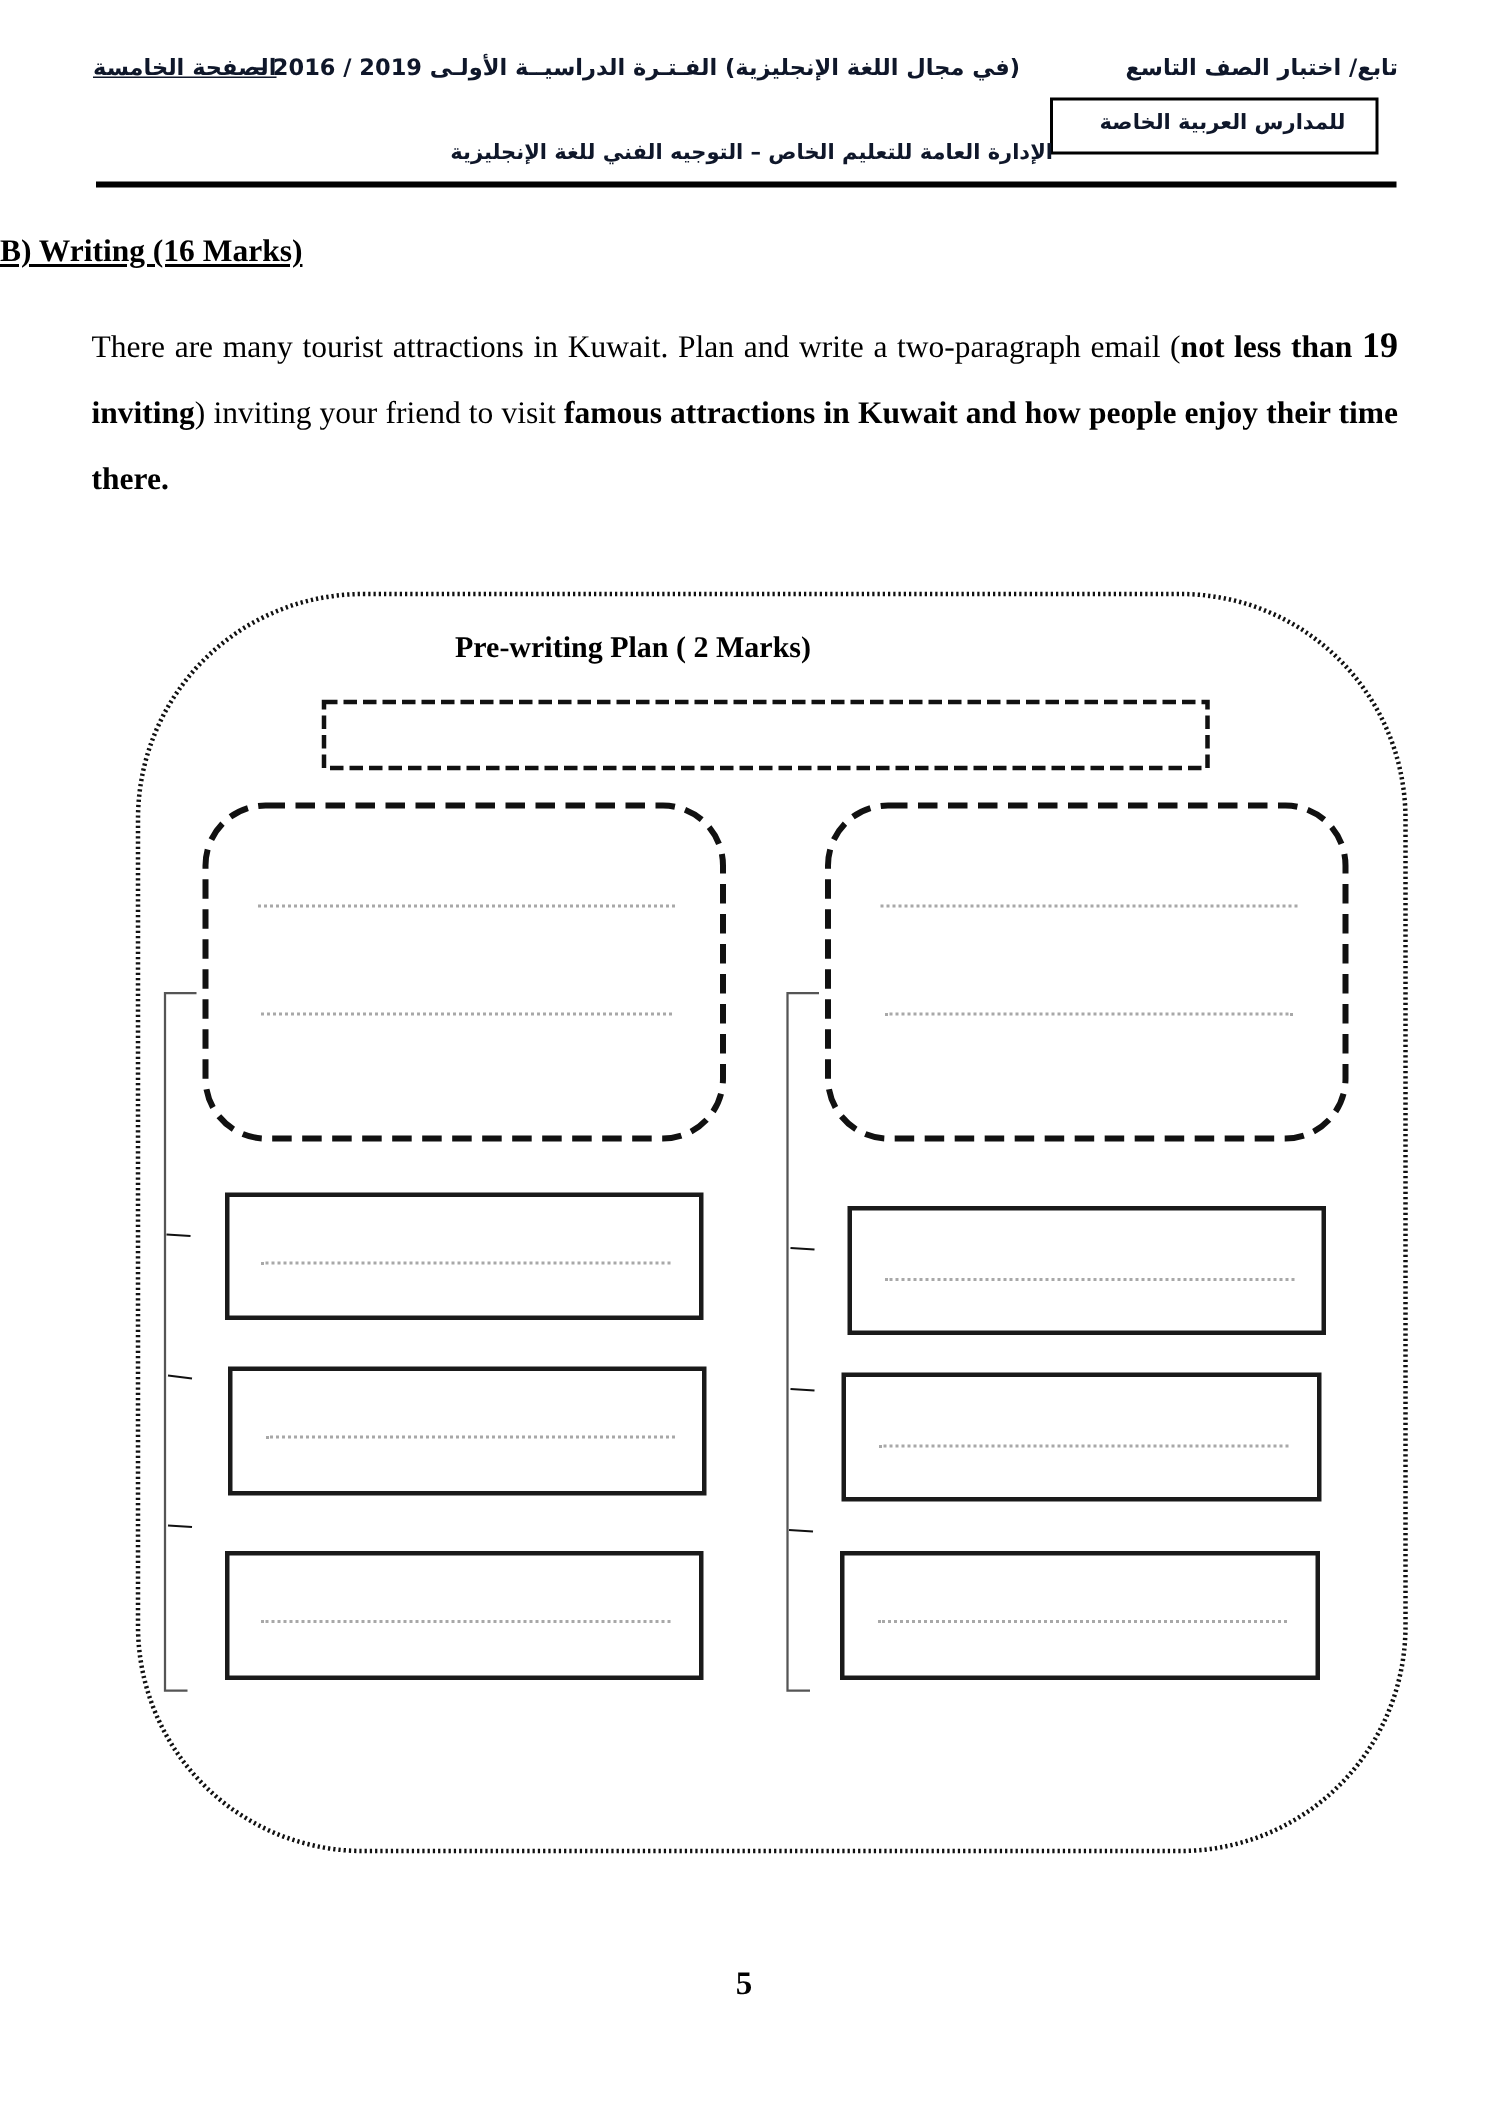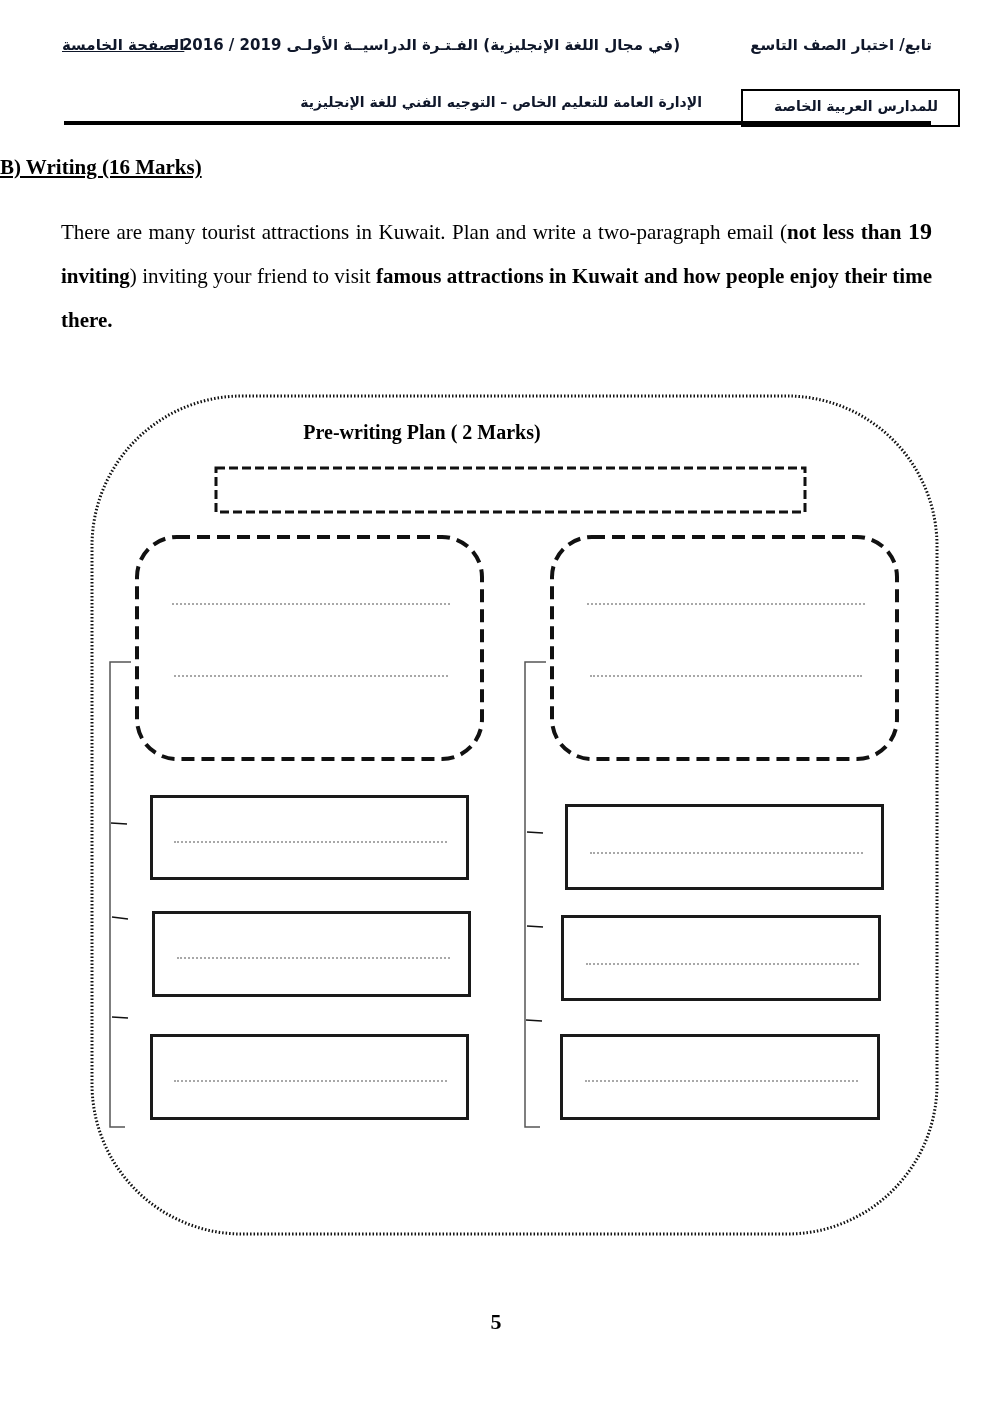--- a/index.html
+++ b/index.html
@@ -3,21 +3,21 @@
   <meta charset="utf-8">
   <style>
     html, body { margin: 0; padding: 0; background: #ffffff; }
     body { width: 992px; height: 1403px; position: relative; overflow: hidden; }
     .page { position: absolute; left: 0; top: 0; width: 992px; height: 1403px; background: #fff; }
     .ar { font-family: "DejaVu Sans", sans-serif; font-weight: bold; color: #0f172a; direction: rtl; white-space: nowrap; position: absolute; }
     .hdr1-right { right: 60px; top: 36px; font-size: 15px; }
     .hdr1-mid { right: 312px; top: 36px; font-size: 15px; }
     .hdr1-left { left: 62px; top: 36px; font-size: 15px; }
     .hdr1-left .u { text-decoration: underline; }
-    .hdr-box { position: absolute; left: 741px; top: 65px; width: 219px; height: 38px; border: 2px solid #000; box-sizing: border-box; margin-top: 24px; }
+    .hdr-box { position: absolute; left: 700px; top: 65px; width: 219px; height: 38px; border: 2px solid #000; box-sizing: border-box; }
     .hdr-box span { position: absolute; right: 20px; top: 7px; font-size: 14px; }
     .hdr2-mid { right: 290px; top: 74px; font-size: 14px; margin-top: 20px; }
     .rule { position: absolute; left: 64px; top: 121px; width: 867px; height: 4px; background: #000; }
     .serif { font-family: "Liberation Serif", serif; color: #000; position: absolute; }
     .section-title { left: 0; width: 892px; text-align: left; top: 155px; font-size: 21px; font-weight: bold; }
     .section-title span { text-decoration: underline; }
     .prompt { left: 61px; top: 209px; width: 871px; font-size: 21px; line-height: 44px; text-align: justify; text-align-last: left; }
     .prompt b { font-weight: bold; }
     .prompt .big { font-size: 24px; }
     .plan-title { left: 0; width: 844px; text-align: center; top: 421px; font-size: 20px; font-weight: bold; }

